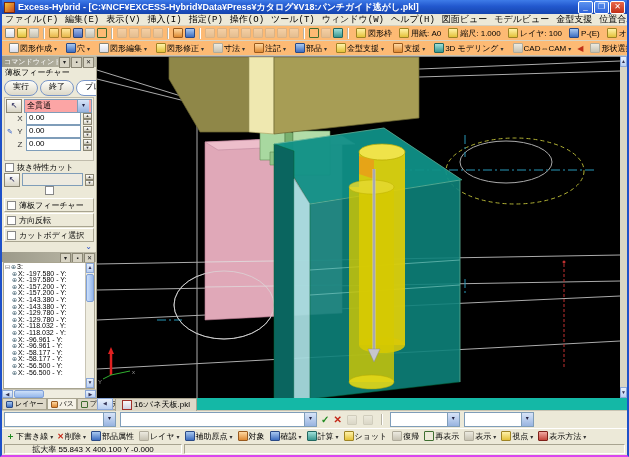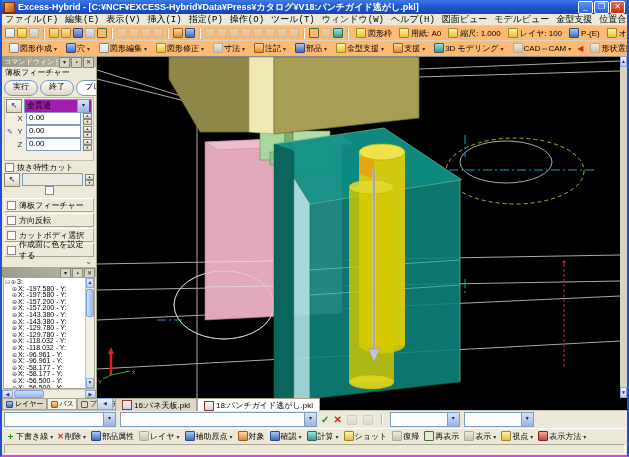--- a/index.html
+++ b/index.html
@@ -47,21 +47,21 @@
   .phead{height:11px;background:linear-gradient(90deg,#9C9A8A,#BDBAA8);color:#fff;font-size:7px;line-height:11px;padding:0 2px;display:flex;flex:none;}
   .phead .t{flex:1;overflow:hidden;white-space:nowrap;}
   .pheadbtn{width:9px;height:9px;margin-top:1px;margin-left:1px;background:#D8D4C4;border:1px solid #8A8674;font-size:6px;line-height:8px;text-align:center;color:#222;flex:none;}
   .cmdlabel{height:12px;line-height:12px;font-size:8px;padding:0 3px;flex:none;}
   .pbtnrow{height:16px;display:flex;gap:2px;padding:1px 2px;flex:none;}
   .pbtn{flex:none;border:1px solid #7A96C8;border-radius:8px;background:linear-gradient(#FDFDF8,#DDD8C8);font-size:8px;padding:0 8px;line-height:12px;}
   .pbtn.preview{background:#fff;}
   .pgroup{flex:none;height:64px;margin:0 2px;border:1px solid #C0BCAC;background:#F2EFE2;padding:1px;box-sizing:border-box;}
   .prow{display:flex;align-items:center;height:13px;gap:2px;}
   .pickbtn{width:14px;height:12px;border:1px solid #8A8674;background:linear-gradient(#FFF,#D8D4C4);font-size:8px;line-height:11px;text-align:center;color:#225;flex:none;}
-  .pselect{flex:1;height:12px;border:1px solid #7F9DB9;background:#a21caf;font-size:8px;line-height:11px;padding:0 2px;display:flex;}
+  .pselect{flex:1;height:12px;border:1px solid #7F9DB9;background:#fca5a5;font-size:8px;line-height:11px;padding:0 2px;display:flex;}
   .pselect .t{flex:1;overflow:hidden;}
   .dropbox{width:11px;background:linear-gradient(#D8E4F8,#98B4E0);border-left:1px solid #7F9DB9;font-size:6px;text-align:center;line-height:11px;color:#224;flex:none;}
   .axlab{width:8px;text-align:center;font-size:8px;color:#333;flex:none;}
   .pencil{width:8px;font-size:7px;color:#2255CC;flex:none;text-align:center;}
   .pinput{flex:1;height:11px;border:1px solid #7F9DB9;background:#fff;font-size:8px;line-height:10px;padding:0 2px;overflow:hidden;}
   .pinput.dis{background:#EDEAE0;color:#999;}
   .spin{width:9px;height:11px;flex:none;display:flex;flex-direction:column;}
   .spin b{flex:1;border:1px solid #8A8674;background:linear-gradient(#FFF,#D0CCBC);font-size:4px;line-height:4px;text-align:center;color:#444;font-weight:normal;}
   .chkrow{display:flex;align-items:center;height:12px;padding:0 3px;gap:3px;font-size:8px;flex:none;}
   .chk{width:7px;height:7px;border:1px solid #888;background:#fff;flex:none;}
@@ -81,21 +81,21 @@
   .vscroll .track{flex:1;}
   .hscroll{height:8px;display:flex;flex:none;background:#EFEDE0;border-top:1px solid #C8C4B4;}
   .hscroll .sb{width:9px;background:linear-gradient(#EAF2FC,#B9CFF2);border:1px solid #8CA8D8;font-size:5px;line-height:7px;text-align:center;color:#335;flex:none;}
   .hscroll .thumb{width:28px;background:linear-gradient(#CDE0FA,#96B8EC);border:1px solid #7FA0D8;border-radius:2px;margin:0 1px;}
   
   .viewport{position:absolute;left:95px;top:56px;width:523px;height:342px;background:#000;overflow:hidden;border-top:1px solid #888;}
   .vpscroll{position:absolute;right:0;top:56px;width:7px;height:342px;background:#D9D5C5;display:flex;flex-direction:column;}
   .vpscroll .sb{height:9px;background:linear-gradient(#EAF2FC,#B9CFF2);border:1px solid #8CA8D8;font-size:5px;line-height:8px;text-align:center;color:#335;flex:none;}
   .vpscroll .track{flex:1;}
   
-  .tabsrow{position:absolute;left:0;top:398px;width:100%;height:13px;background:#000000;display:flex;align-items:flex-start;border-bottom:1px solid #C8C4B4;box-sizing:border-box;}
+  .tabsrow{position:absolute;left:0;top:398px;width:100%;height:13px;background:#14b8a6;display:flex;align-items:center;border-bottom:1px solid #C8C4B4;box-sizing:border-box;}
   .paneltabs{width:95px;flex:none;display:flex;height:12px;}
   .ptab{flex:none;display:flex;align-items:center;gap:1px;font-size:7px;padding:0 2px;border:1px solid #A8A490;background:#DDD8C8;height:10px;}
   .ptab.active{background:#F5F2E6;}
   .hscrollpiece{width:14px;height:10px;flex:none;background:linear-gradient(#EAF2FC,#B9CFF2);border:1px solid #8CA8D8;font-size:5px;line-height:9px;text-align:center;color:#335;margin-right:2px;}
   .dtab{flex:none;display:flex;align-items:center;gap:2px;font-size:8px;padding:0 6px;height:12px;border:1px solid #A8A490;border-bottom:none;background:#DDD8C8;}
   .dtab.active{background:#FFFFFF;height:13px;}
   .dtabicon{width:8px;height:8px;background:linear-gradient(#F8F8F8,#D0D0E0);border:1px solid #A03028;flex:none;}
   
   .inputrow{position:absolute;left:0;top:411px;width:100%;height:17px;background:#ECE9D8;display:flex;align-items:center;padding:0 2px;box-sizing:border-box;gap:4px;}
   .combo{height:13px;border:1px solid #7F9DB9;background:#fff;display:flex;}
@@ -337,24 +337,20 @@
         <span class="chk"></span>
         <span>薄板フィーチャー</span>
       </div>
     <div class="optbar">
         <span class="chk"></span>
         <span>方向反転</span>
       </div>
     <div class="optbar">
         <span class="chk"></span>
         <span>カットボディ選択</span>
-      </div>
-    <div class="optbar">
-        <span class="chk"></span>
-        <span>作成面に色を設定する</span>
       </div>
     <div class="chevrow">⌄</div>
     <div class="treehead">
       <span class="pheadbtn">▾</span>
       <span class="pheadbtn">▪</span>
       <span class="pheadbtn">✕</span>
     </div>
     <div class="treewrap">
       <div class="tree">
         <div class="trow root">
@@ -536,24 +532,20 @@
       <span class="ptab">
           <span class="i i-green" style="width:7px;height:7px;"></span>
           <span>プロパティ</span>
         </span>
     </div>
     <span class="hscrollpiece">◀</span>
     <span class="dtab">
         <span class="dtabicon"></span>
         <span>16:バネ天板.pkl</span>
       </span>
-    <span class="dtab active">
-        <span class="dtabicon"></span>
-        <span>18:パンチガイド逃がし.pkl</span>
-      </span>
   </div>
 
   <div class="inputrow">
     <span class="combo c1">
         <span class="t"></span>
         <span class="dropbox">▾</span>
       </span>
     <span class="combo c2">
         <span class="t"></span>
         <span class="dropbox">▾</span>
@@ -635,16 +627,17 @@
         <span class="arr"></span>
       </span>
     <span class="bti">
         <span class="i i-red"></span>
         <span>表示方法</span>
         <span class="arr"></span>
       </span>
   </div>
 
   <div class="statusbar">
+    <span class="scell s2"><span>拡大率 55.843</span> <span>X 400.100 Y -0.000</span></span>
     <span class="scell s3"></span>
   </div>
 
 </div>
 
 </body></html>

